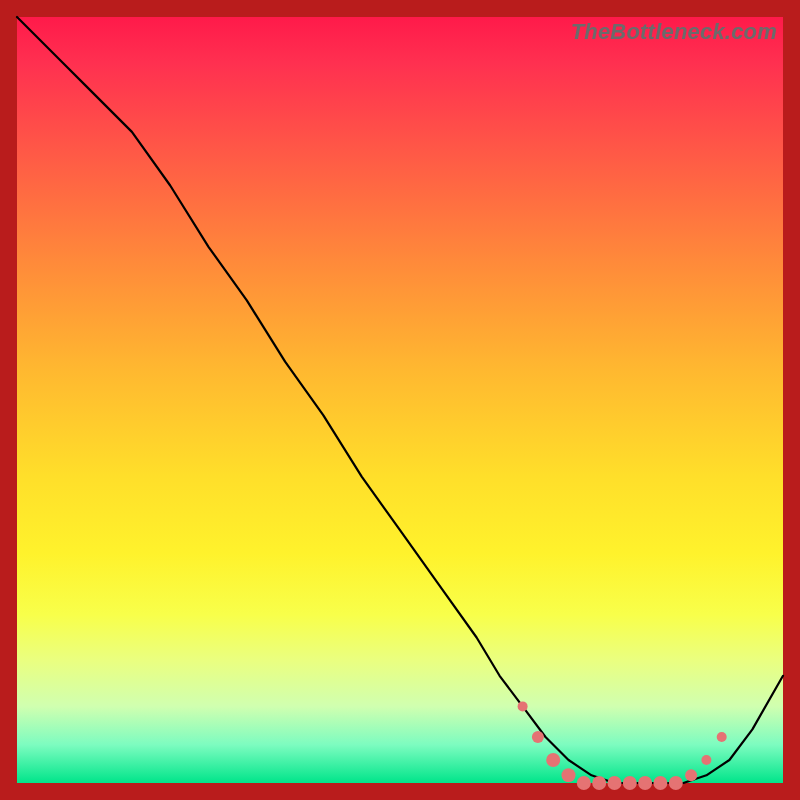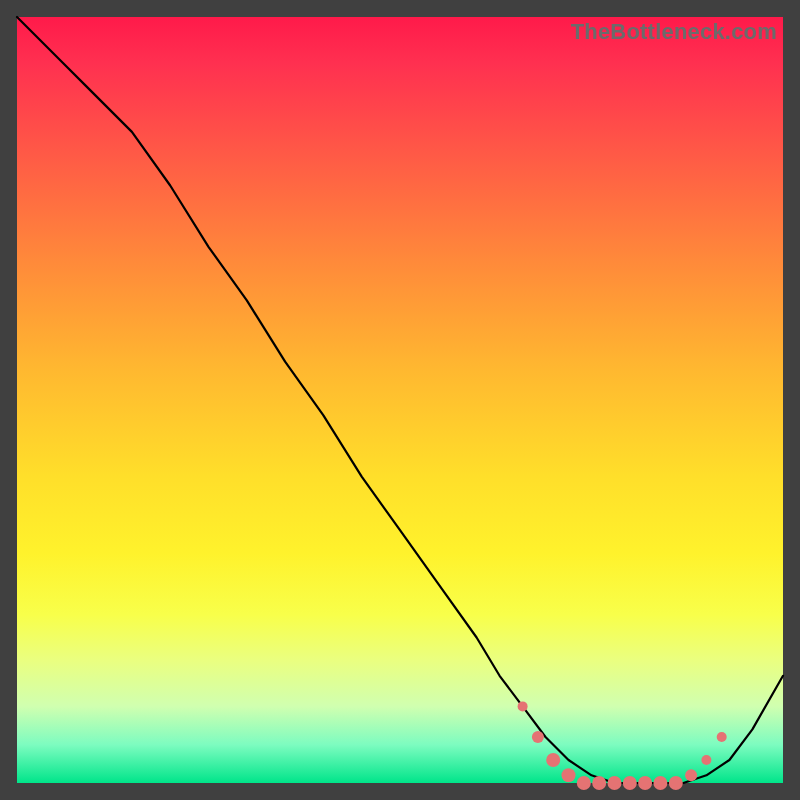--- a/index.html
+++ b/index.html
@@ -1,21 +1,22 @@
 <!DOCTYPE html>
 <html><head>
 <meta charset="utf-8">
 <style>
   * { margin: 0; padding: 0; box-sizing: border-box; }
   html, body { width: 800px; height: 800px; overflow: hidden; background: #000; }
   .frame {
     position: relative;
     width: 800px;
     height: 800px;
-    background: #404040;
+    background: #b91c1c;
+    font-style: italic;
   }
   .plot-area {
     position: absolute;
     left: 17px;
     top: 17px;
     width: 766px;
     height: 766px;
     background: linear-gradient(to bottom,
       #ff1a4a 0%,
       #ff3050 6%,

